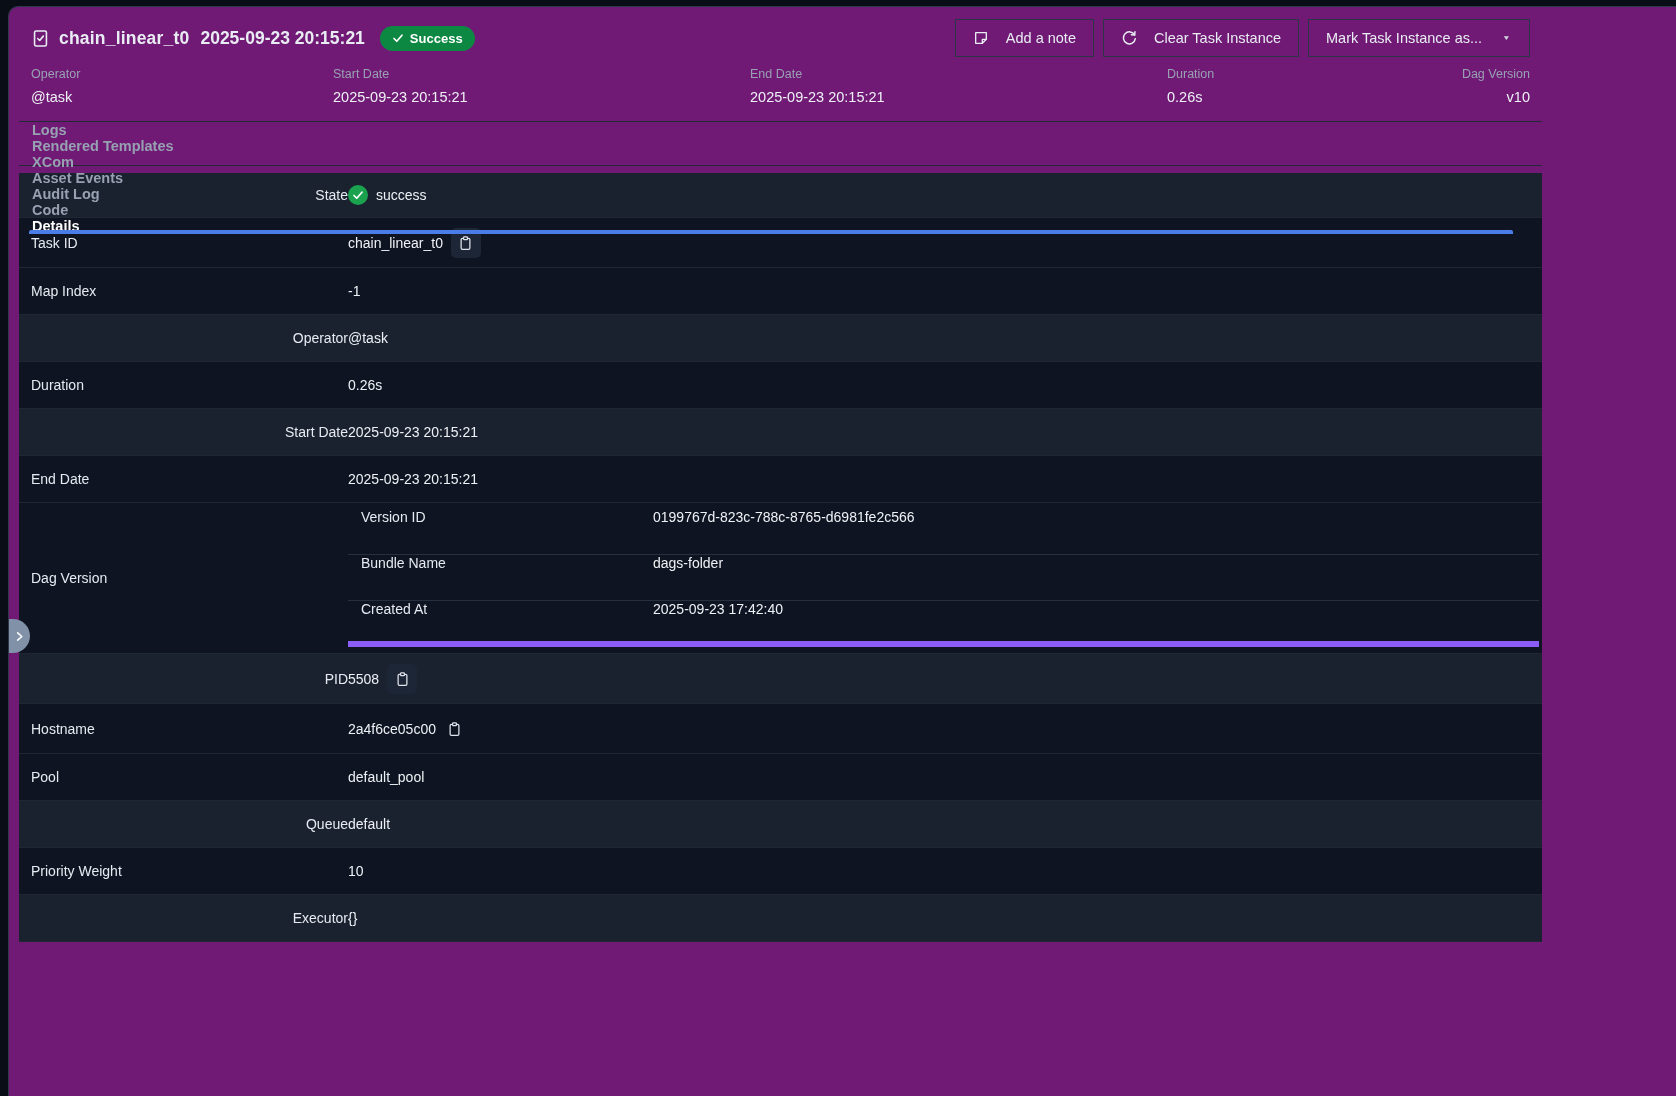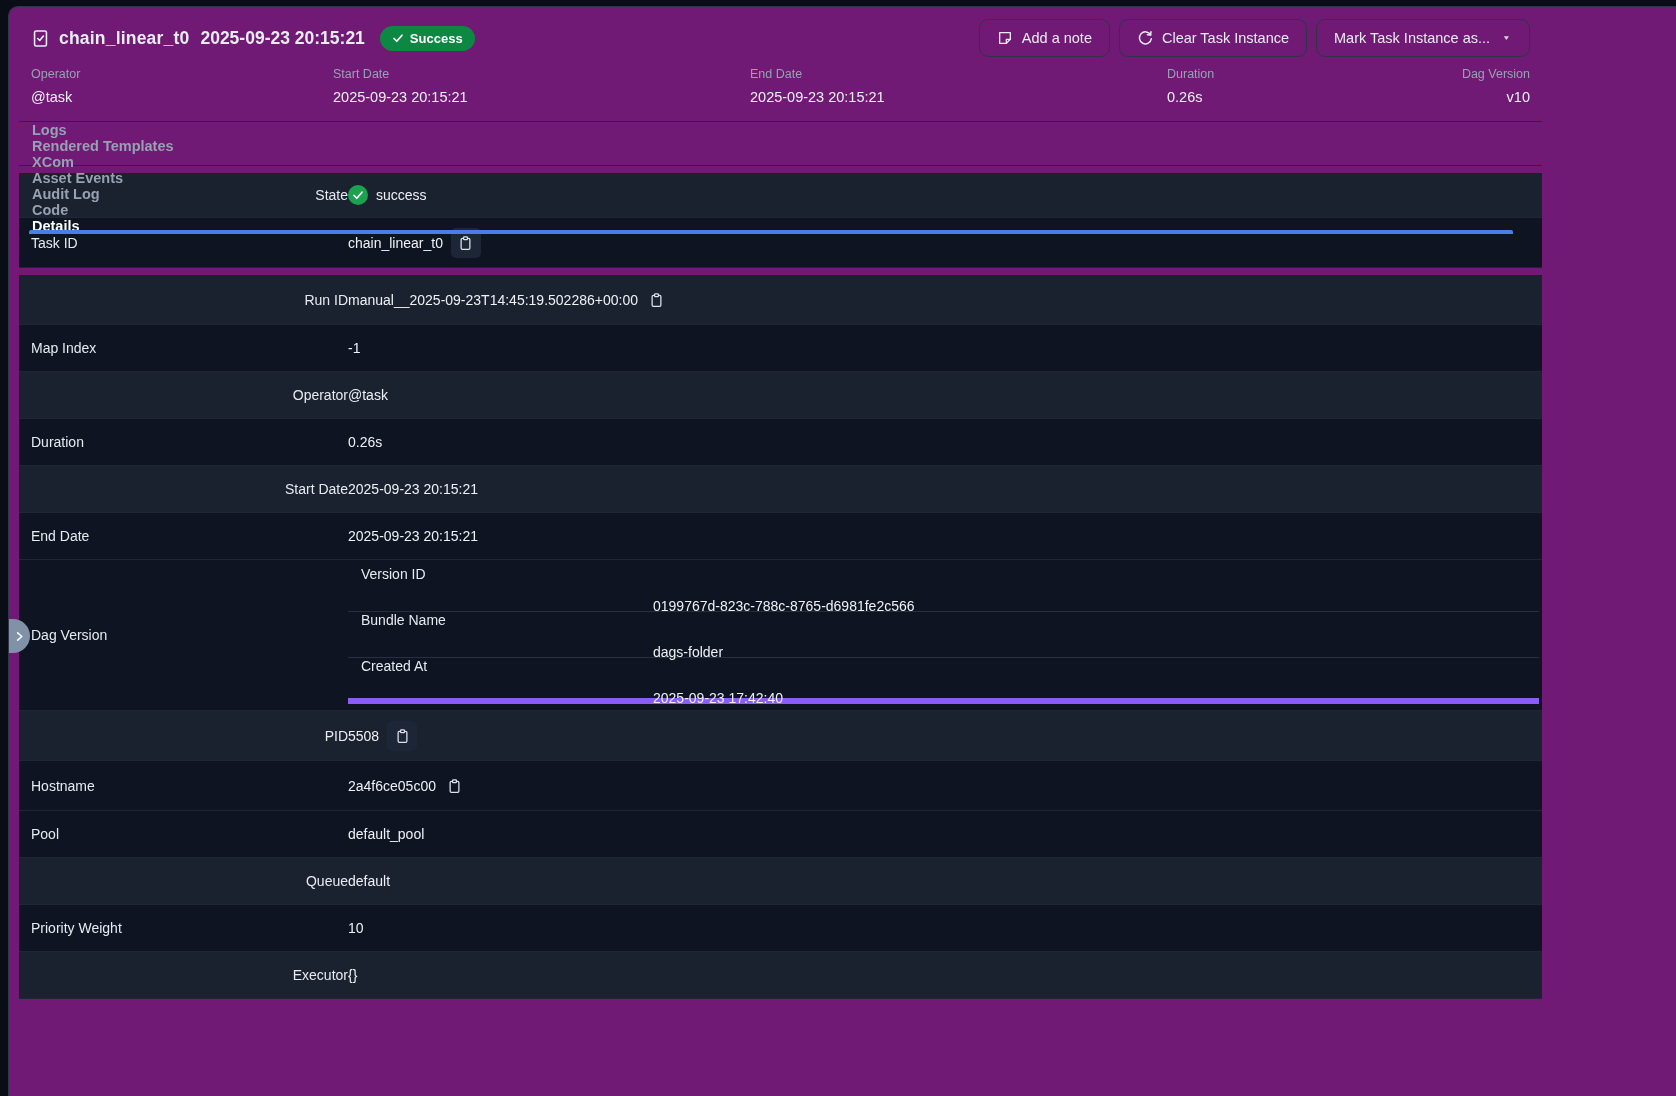--- a/index.html
+++ b/index.html
@@ -26,22 +26,22 @@
   .page-title { font-size:17.5px; font-weight:bold; letter-spacing:.2px; }
   .page-ts { font-size:17.5px; font-weight:bold; margin-left:2px; }
   .badge {
     display:inline-flex; align-items:center; gap:6px;
     background:var(--green-badge,#0d8843); color:#fff;
     height:25px; padding:0 12px; border-radius:13px;
     font-size:13px; font-weight:600; margin-left:6px;
   }
   .header-actions { margin-left:auto; display:flex; gap:9px; }
   .hbtn {
-    display:inline-flex; align-items:center; gap:9px;
-    background:transparent; border:1px solid #2c3546; border-radius:9px;
+    display:inline-flex; align-items:center; gap:17px;
+    background:transparent; border:1px solid #2c3546; border-radius:0;
     color:#e9edf3; font-size:14.5px; height:38px; padding:0 17px;
     font-family:inherit; cursor:pointer; white-space:nowrap;
   }
   .caret { font-size:11px; color:#cdd3dd; margin-left:2px; }
   .meta-grid {
     display:grid; grid-template-columns:302px 417px 417px 1fr auto;
     padding:14px 12px 16px 12px;
   }
   .meta-cell .m-label { font-size:12.5px; color:#98a2b3; margin-bottom:8px; }
   .meta-cell .m-value { font-size:14.5px; color:#eef1f5; }
@@ -85,21 +85,21 @@
   }
   .copy-btn.with-bg { background:#1d2636; border-radius:5px; width:30px; height:30px; }
 
   
   .row-nested { align-items:stretch; }
   .row-nested .row-label { display:flex; align-items:center; }
   .nested-table { flex:1; margin:6px 0; margin-right:3px; }
   .nested-row { display:flex; align-items:flex-start; height:46px; border-bottom:1px solid #27303f; }
   .nested-row:last-child { border-bottom:6px solid #8b5cf6; }
   .nested-label { width:305px; flex:0 0 305px; padding-left:13px; color:#e6eaf1; }
-  .nested-value { color:#eef1f5;margin-top:32px; }
+  .nested-value { color:#eef1f5; }
 
   
   .panel-handle {
     position:absolute; left:0; top:612px; width:21px; height:34px;
     background:#8191a7; border-radius:0 17px 17px 0;
     display:flex; align-items:center; justify-content:center;
     cursor:pointer; border:none; padding:0;
   }
 </style>
 </head>
@@ -204,34 +204,20 @@
             <button class="copy-btn with-bg">
               <span style="display: inline-flex; align-items: center;">
                 <svg width="15" height="16" viewBox="0 0 24 24" fill="none" stroke="#dfe4ec" stroke-width="2" stroke-linecap="round" stroke-linejoin="round">
                   <rect x="5" y="4.5" width="14" height="17.5" rx="2"></rect>
                   <rect x="9" y="2" width="6" height="4.5" rx="1" fill="#0e1421"></rect>
                 </svg>
               </span>
             </button>
           </div>
         </div>
-        <div class="details-row light row-copy gap-before">
-          <div class="row-label">Run ID</div>
-          <div class="row-value">
-            <span>manual__2025-09-23T14:45:19.502286+00:00</span>
-            <button class="copy-btn">
-              <span style="display: inline-flex; align-items: center;">
-                <svg width="15" height="16" viewBox="0 0 24 24" fill="none" stroke="#dfe4ec" stroke-width="2" stroke-linecap="round" stroke-linejoin="round">
-                  <rect x="5" y="4.5" width="14" height="17.5" rx="2"></rect>
-                  <rect x="9" y="2" width="6" height="4.5" rx="1" fill="#0e1421"></rect>
-                </svg>
-              </span>
-            </button>
-          </div>
-        </div>
         <div class="details-row dark">
           <div class="row-label">Map Index</div>
           <div class="row-value">
             <span>-1</span>
           </div>
         </div>
         <div class="details-row light">
           <div class="row-label">Operator</div>
           <div class="row-value">
             <span>@task</span>

